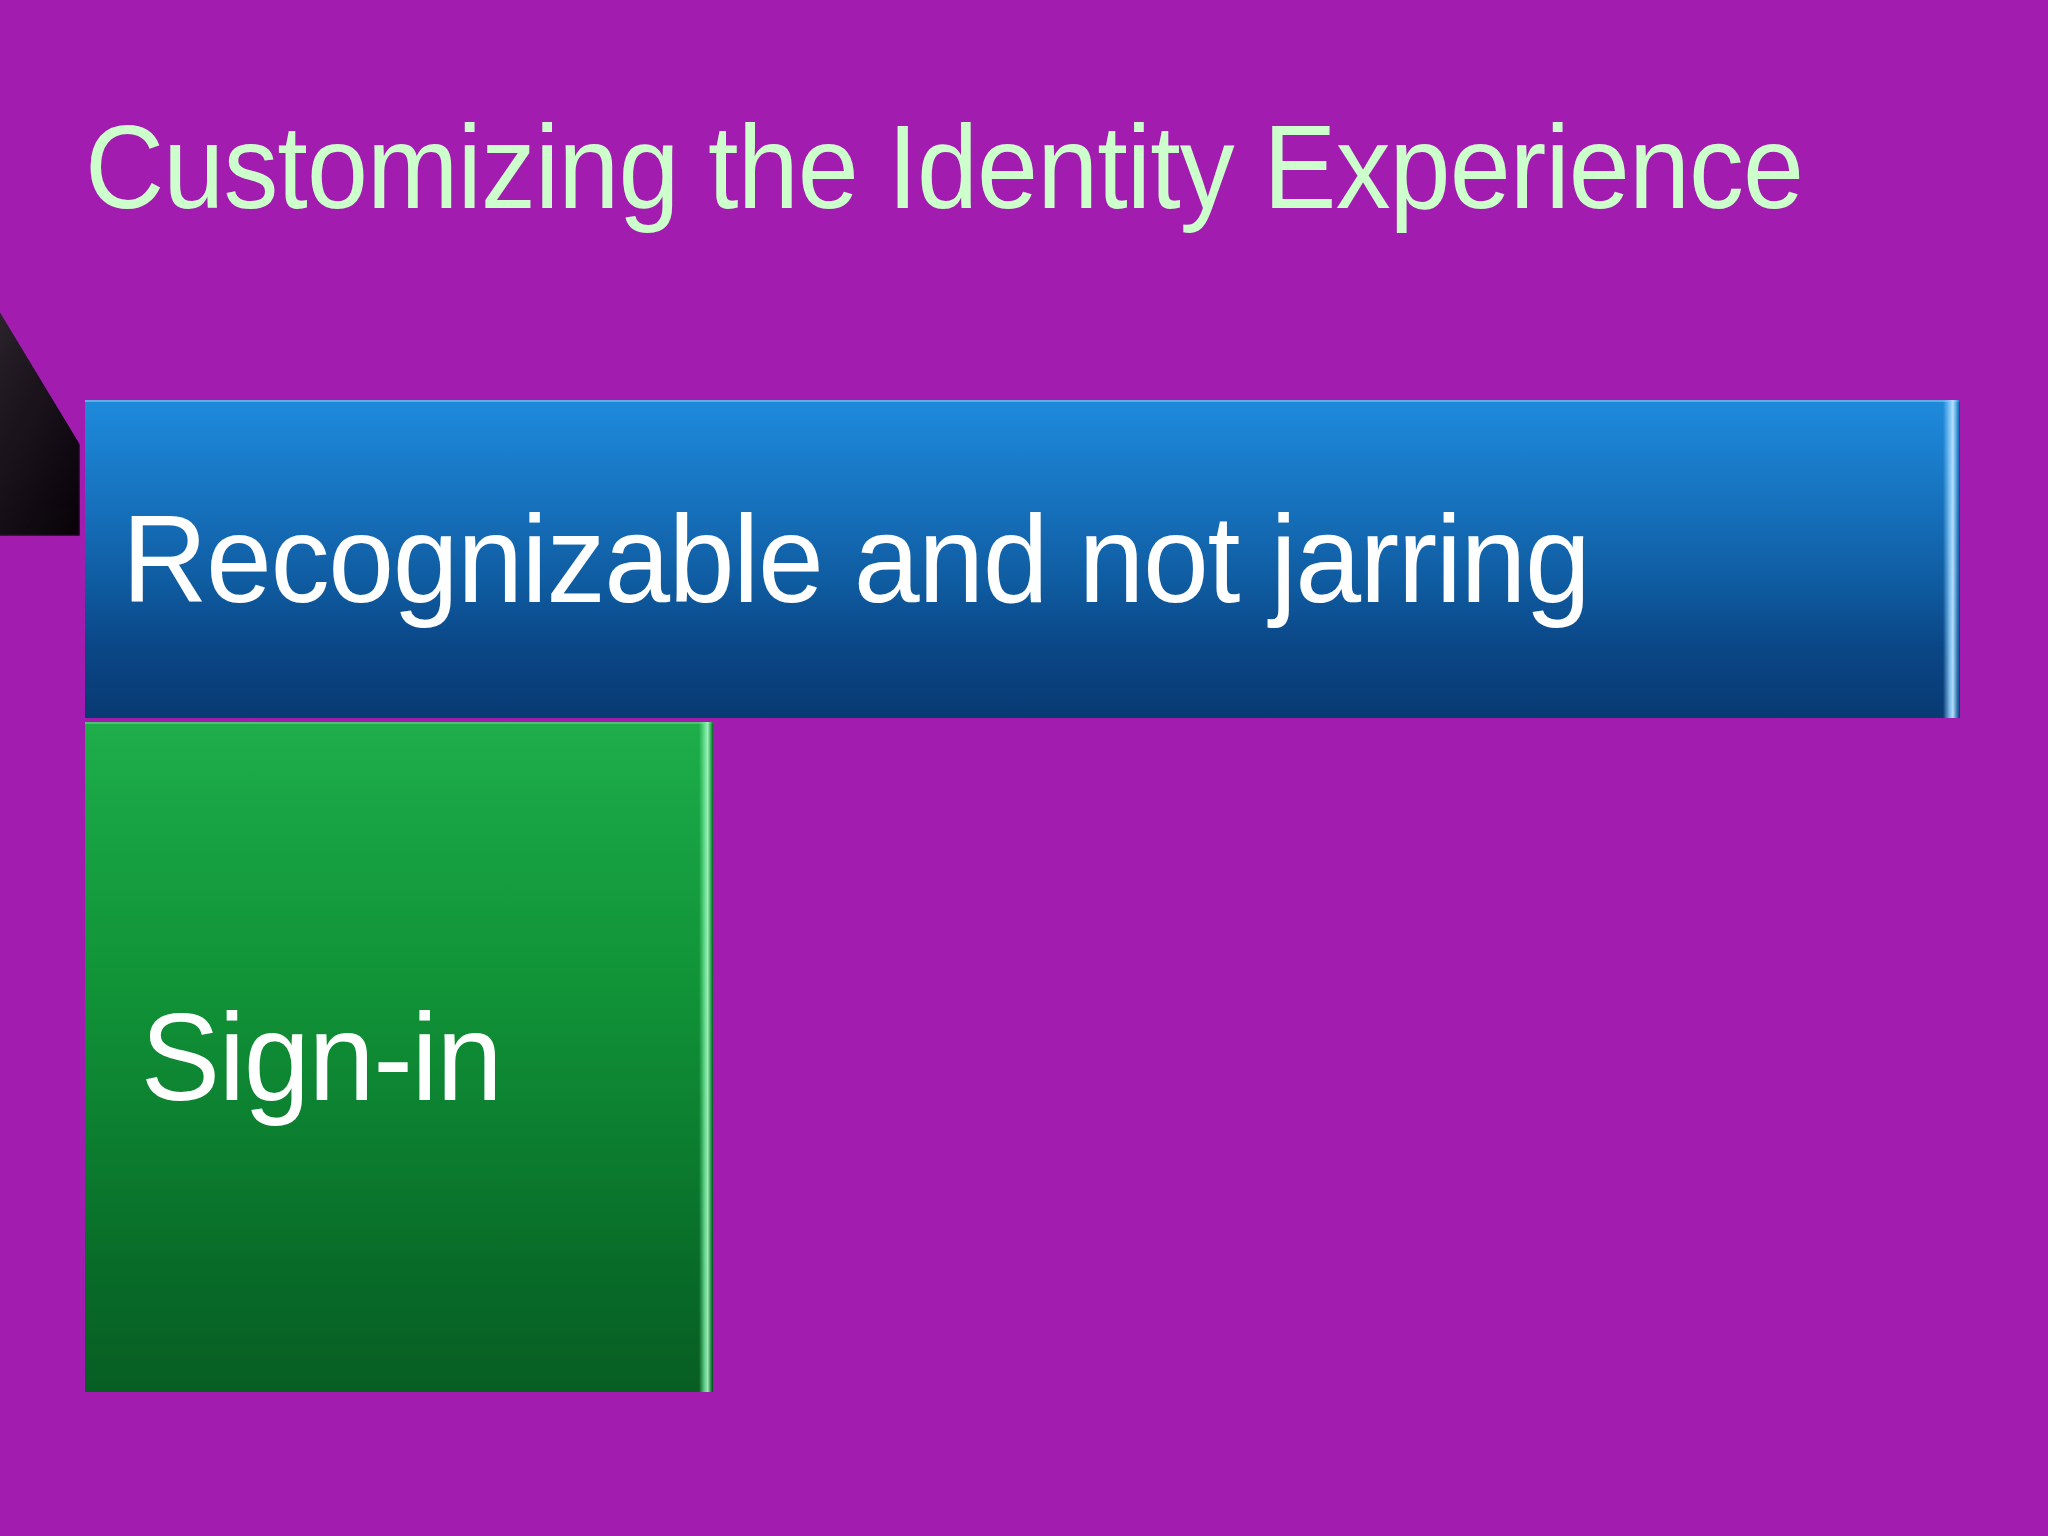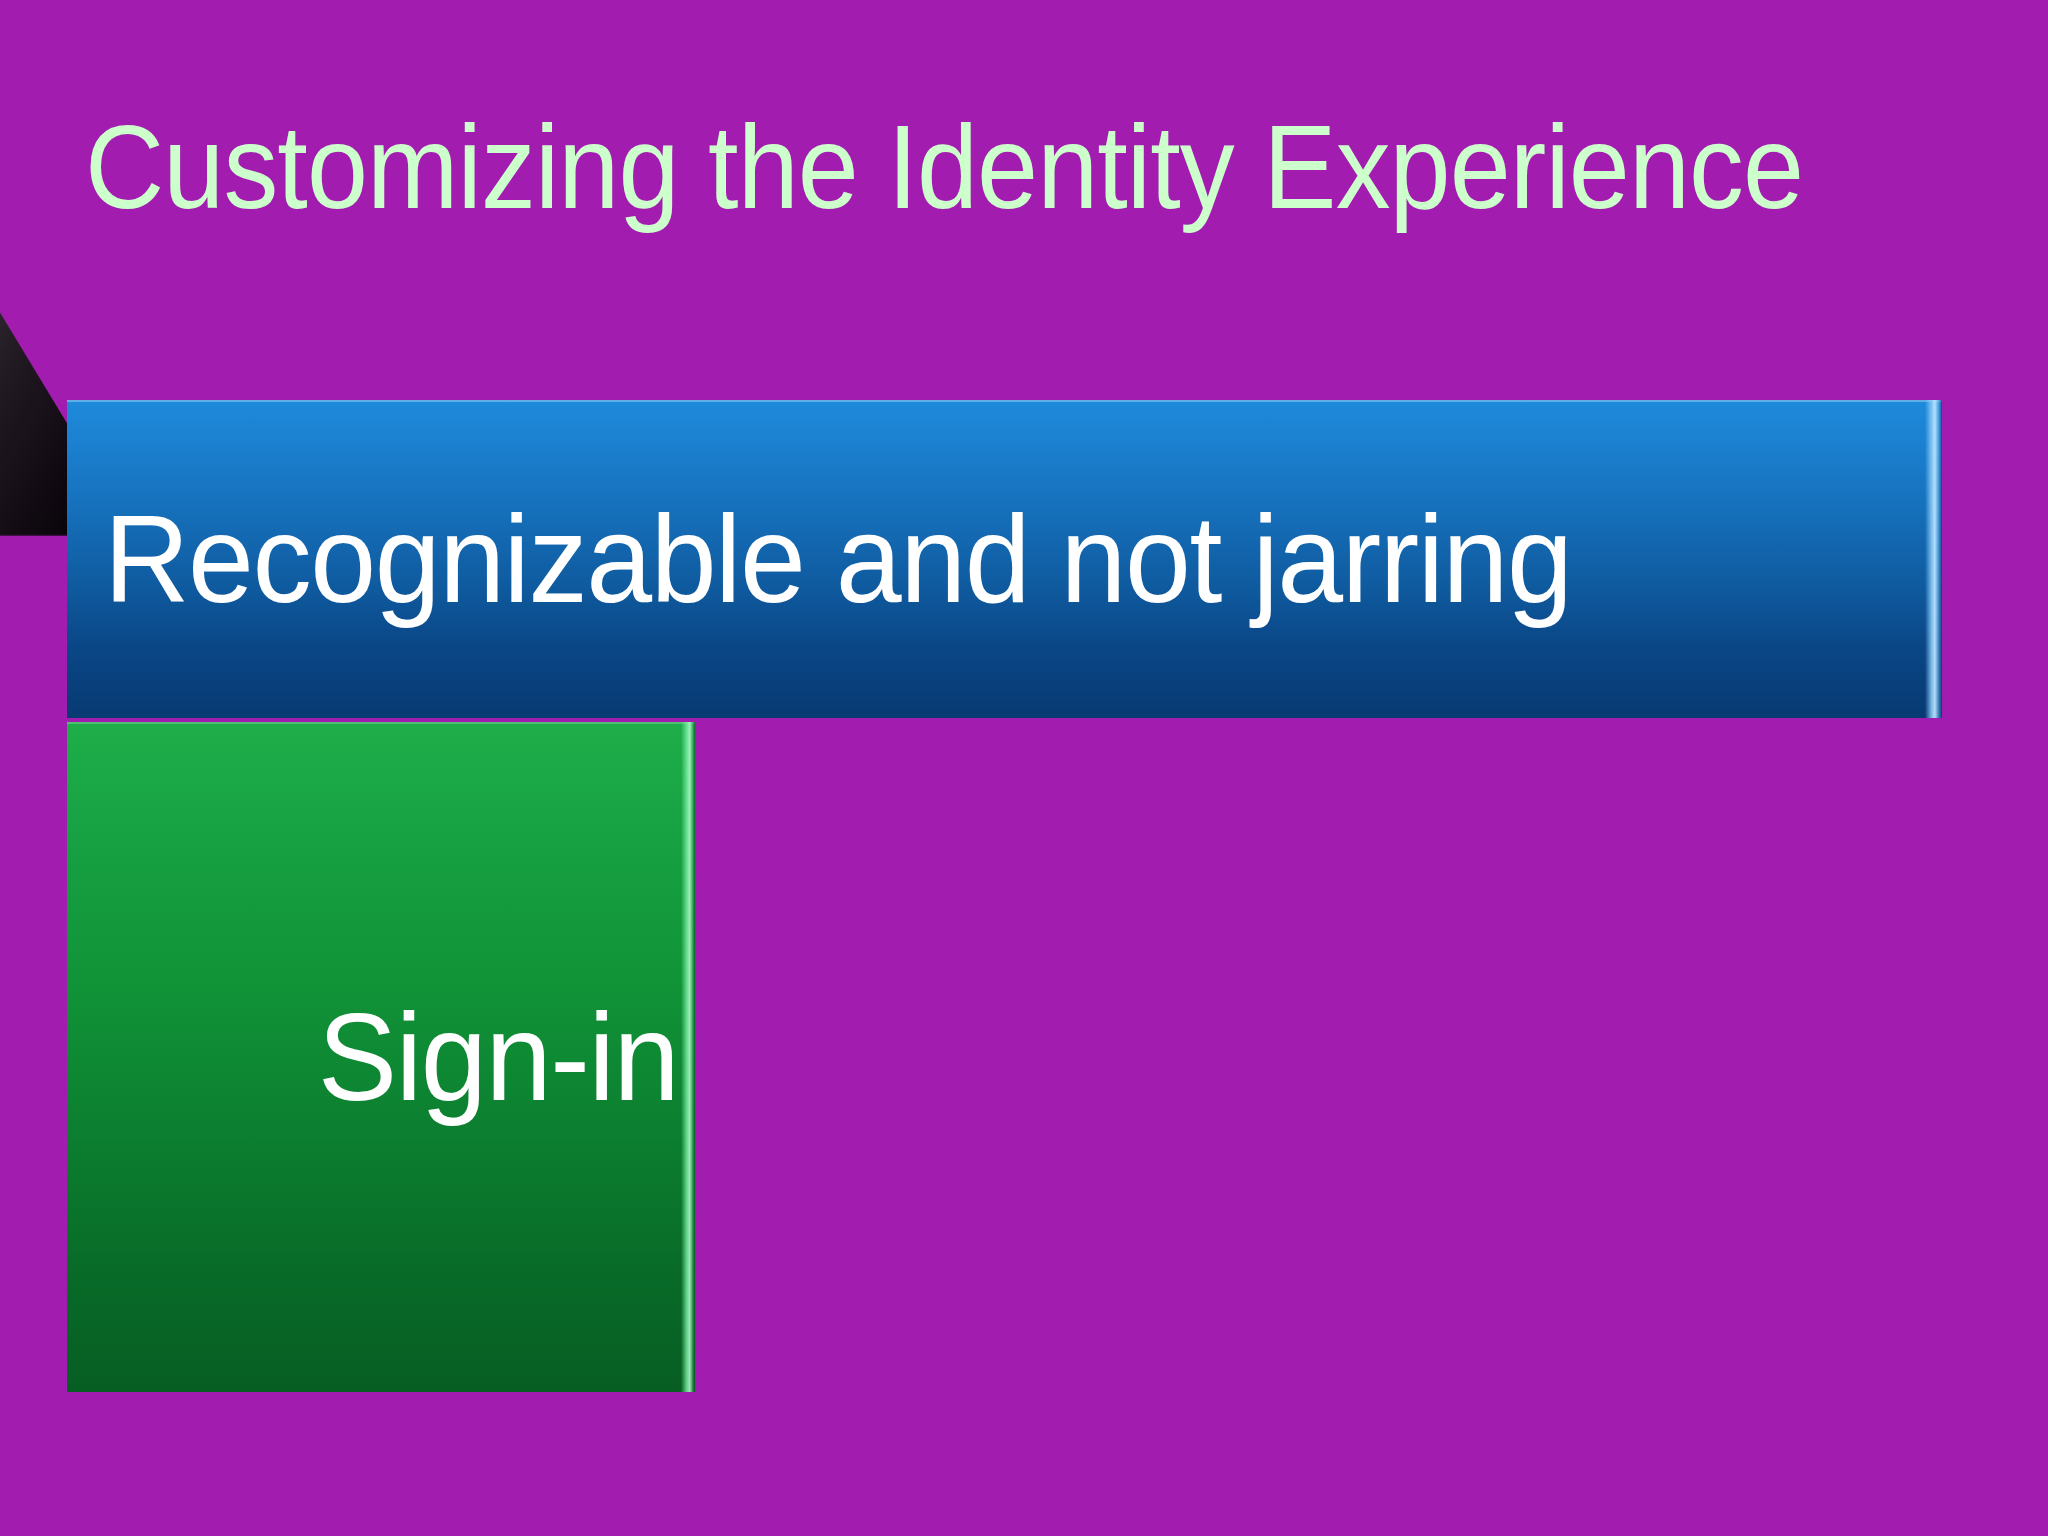--- a/index.html
+++ b/index.html
@@ -49,21 +49,21 @@
     line-height: 1.06;
     letter-spacing: -1px;
     white-space: nowrap;
     transform: scaleX(0.93);
     transform-origin: left top;
   }
 
   
   #diagram {
     position: absolute;
-    left: 67px;
+    left: 85px;
     top: 400px;
     width: 1875px;
     height: 908px;
   }
 
   
   #banner {
     position: absolute;
     left: 0;
     top: 0;
@@ -154,21 +154,20 @@
     left: 0;
     width: 628px;
     background: linear-gradient(to bottom,
         #1fae4a 0%,
         #17a243 16%,
         #119438 38%,
         #0c8030 60%,
         #086b28 82%,
         #075e23 100%);
     box-shadow: inset 0 2px 0 rgba(255,255,255,0.22);
-    justify-content: flex-end;
   }
   #box-signin .edge-bevel {
     background: linear-gradient(to right,
         rgba(255,255,255,0.00) 0%,
         rgba(120,235,160,0.80) 40%,
         rgba(175,245,200,0.90) 62%,
         rgba(60,170,95,0.55) 85%,
         rgba(5,70,28,0.70) 100%);
   }
 

